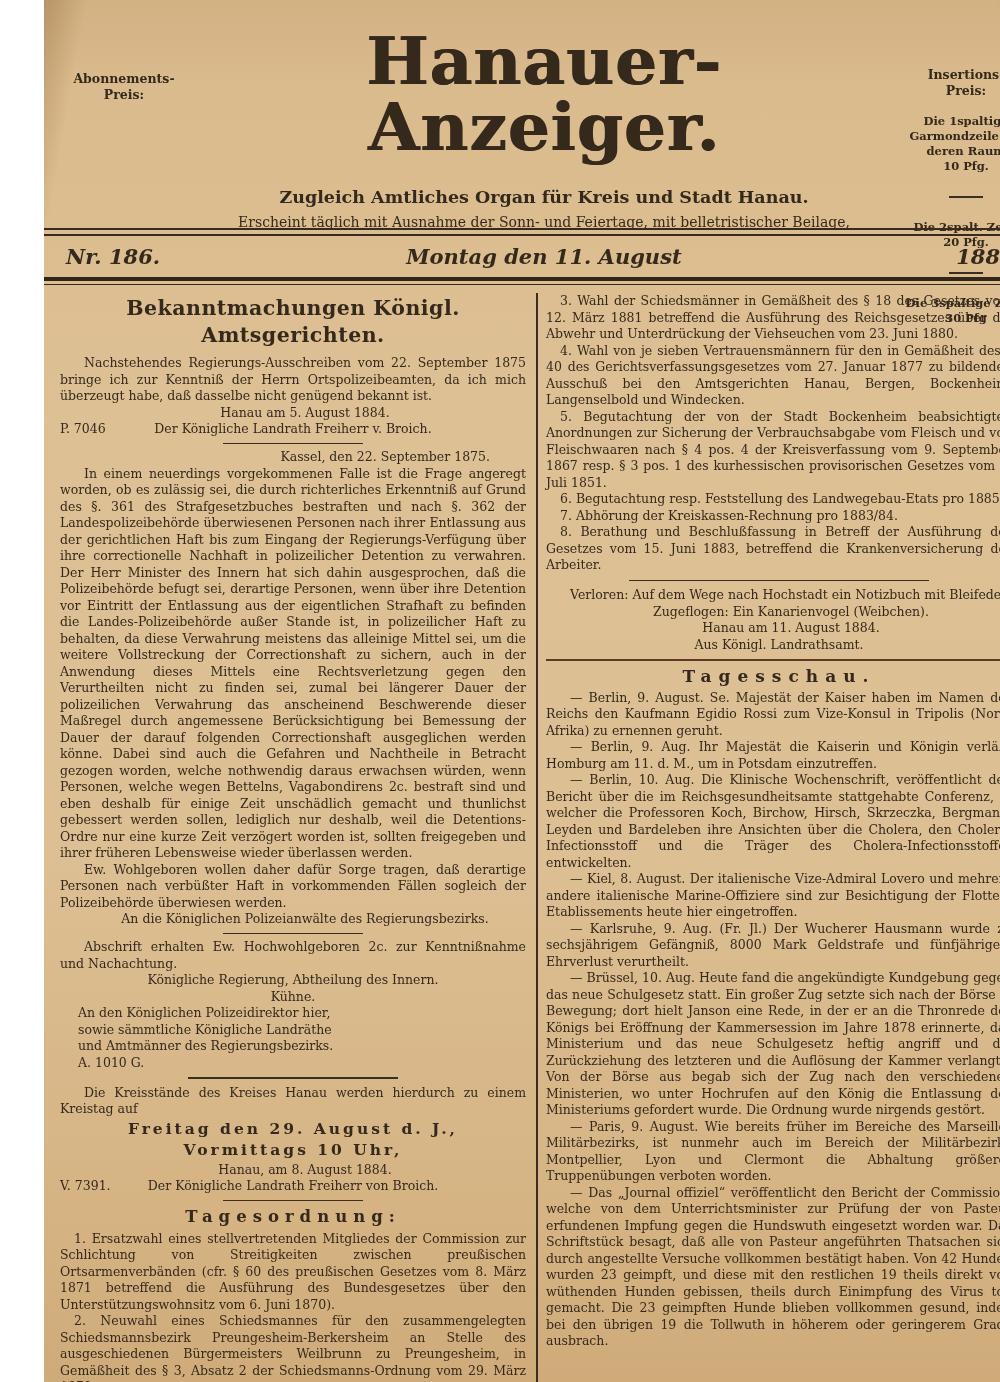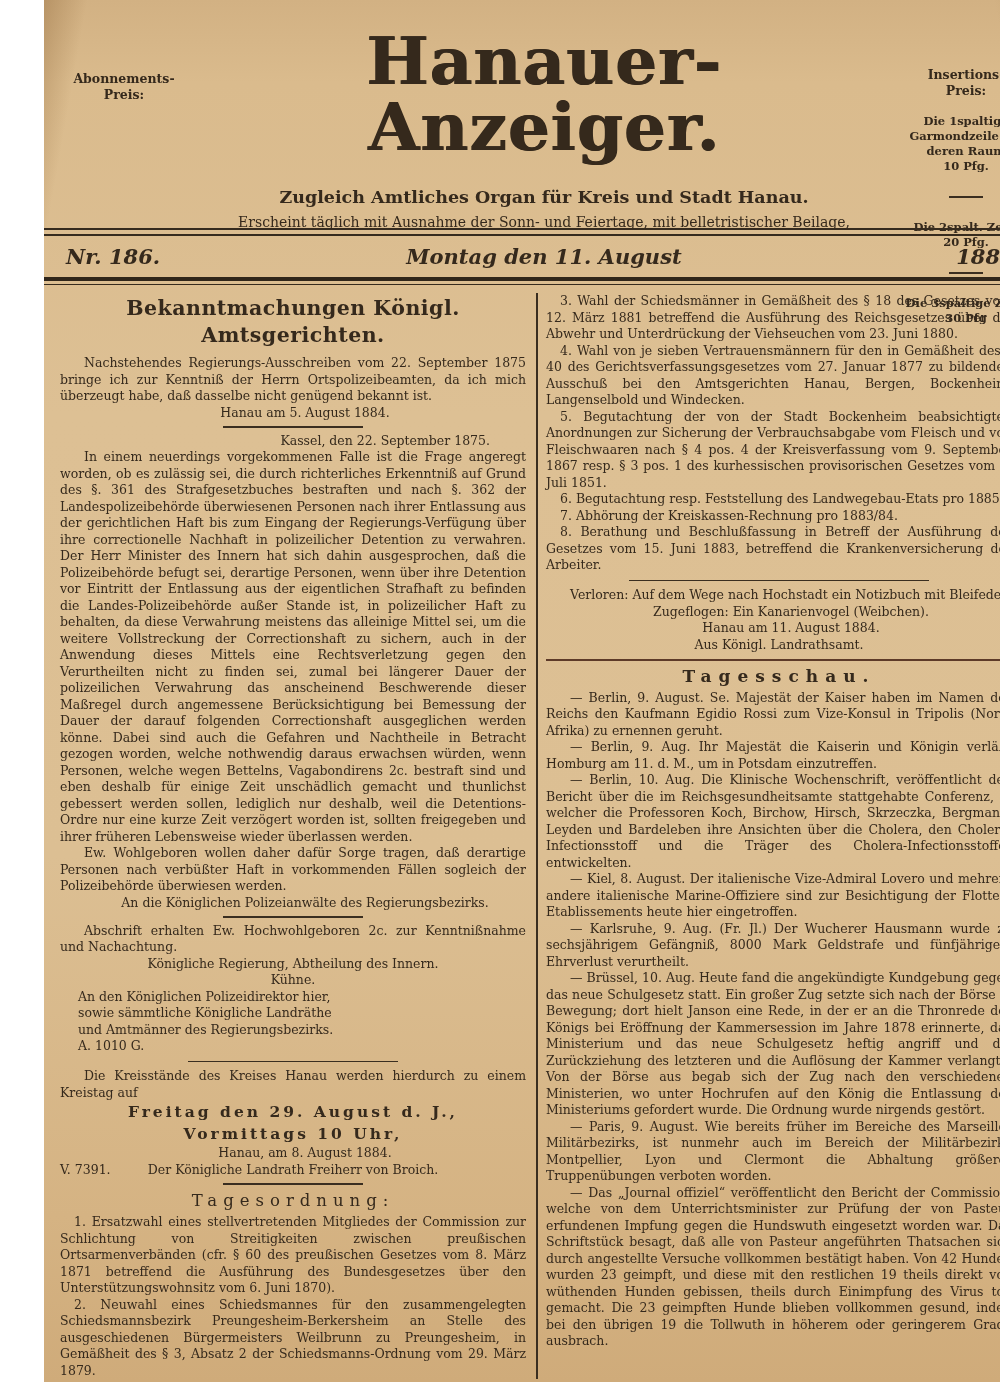--- a/index.html
+++ b/index.html
@@ -59,21 +59,21 @@
   .vsep { width:2px; background:#3a2e20; margin:0 8px 0 10px; flex:0 0 2px; }
 
   .p  { margin:0; text-align:justify; }
   .ind  { text-indent:24px; }
   .ind2 { text-indent:24px; text-align:center; }
   .ctr { margin:0; text-align:center; }
   .rt  { margin:0; text-align:right; padding-right:36px; }
   .preline { white-space:pre-line; margin:0; padding-left:18px; text-align:left; }
 
   .col-headline { margin:2px 0 6px 0; text-align:center; font-size:20.5px; font-weight:bold; letter-spacing:.5px; }
-  .sec-title   { margin:5px 0 3px 0; text-align:center; font-size:16.5px; font-weight:normal; letter-spacing:6px; }
+  .sec-title   { margin:5px 0 3px 0; text-align:center; font-size:16.5px; font-weight:bold; letter-spacing:6px; }
   .news-title  { margin:4px 0 2px 0; text-align:center; font-size:17px;  font-weight:bold; letter-spacing:7px; }
   .kt-line { margin:1px 0; text-align:center; font-size:15.5px; font-weight:bold; letter-spacing:3px; }
 
   .sigrow { position:relative; margin:0; text-align:center; }
   .sigrow .ref { position:absolute; left:0; top:0; }
 
   .hr-s    { width:140px; height:1.5px; background:#3a2e20; margin:5px auto; }
   .hr-m    { width:210px; height:1.5px; background:#3a2e20; margin:6px auto; }
   .hr-w    { width:300px; height:1.5px; background:#3a2e20; margin:6px auto; }
   .hr-full { width:100%;  height:2px;   background:#5d3a28; margin:6px auto 4px auto; }
@@ -125,20 +125,24 @@
     <div class="r-thin2"></div>
   </div>
 
   <div class="cols">
 
     <div class="col">
       <h2 class="col-headline">Bekanntmachungen Königl. Amtsgerichten.</h2>
 
       <p class="p ind">Nachstehendes Regierungs-Ausschreiben vom 22. September 1875 bringe ich zur Kenntniß der Herrn Ortspolizeibeamten, da ich mich überzeugt habe, daß dasselbe nicht genügend bekannt ist.</p>
       <p class="p ind2">Hanau am 5. August 1884.</p>
+      <p class="sigrow">
+        <span class="ref">P. 7046</span>
+        <span>Der Königliche Landrath Freiherr v. Broich.</span>
+      </p>
 
       <div class="hr-s"></div>
 
       <p class="rt">Kassel, den 22. September 1875.</p>
       <p class="p ind">In einem neuerdings vorgekommenen Falle ist die Frage angeregt worden, ob es zulässig sei, die durch richterliches Erkenntniß auf Grund des §. 361 des Strafgesetzbuches bestraften und nach §. 362 der Landespolizeibehörde überwiesenen Personen nach ihrer Entlassung aus der gerichtlichen Haft bis zum Eingang der Regierungs-Verfügung über ihre correctionelle Nachhaft in polizeilicher Detention zu verwahren. Der Herr Minister des Innern hat sich dahin ausgesprochen, daß die Polizeibehörde befugt sei, derartige Personen, wenn über ihre Detention vor Eintritt der Entlassung aus der eigentlichen Strafhaft zu befinden die Landes-Polizeibehörde außer Stande ist, in polizeilicher Haft zu behalten, da diese Verwahrung meistens das alleinige Mittel sei, um die weitere Vollstreckung der Correctionshaft zu sichern, auch in der Anwendung dieses Mittels eine Rechtsverletzung gegen den Verurtheilten nicht zu finden sei, zumal bei längerer Dauer der polizeilichen Verwahrung das anscheinend Beschwerende dieser Maßregel durch angemessene Berücksichtigung bei Bemessung der Dauer der darauf folgenden Correctionshaft ausgeglichen werden könne. Dabei sind auch die Gefahren und Nachtheile in Betracht gezogen worden, welche nothwendig daraus erwachsen würden, wenn Personen, welche wegen Bettelns, Vagabondirens 2c. bestraft sind und eben deshalb für einige Zeit unschädlich gemacht und thunlichst gebessert werden sollen, lediglich nur deshalb, weil die Detentions-Ordre nur eine kurze Zeit verzögert worden ist, sollten freigegeben und ihrer früheren Lebensweise wieder überlassen werden.</p>
       <p class="p ind">Ew. Wohlgeboren wollen daher dafür Sorge tragen, daß derartige Personen nach verbüßter Haft in vorkommenden Fällen sogleich der Polizeibehörde überwiesen werden.</p>
       <p class="p ind2">An die Königlichen Polizeianwälte des Regierungsbezirks.</p>
 
       <div class="hr-s"></div>
 

